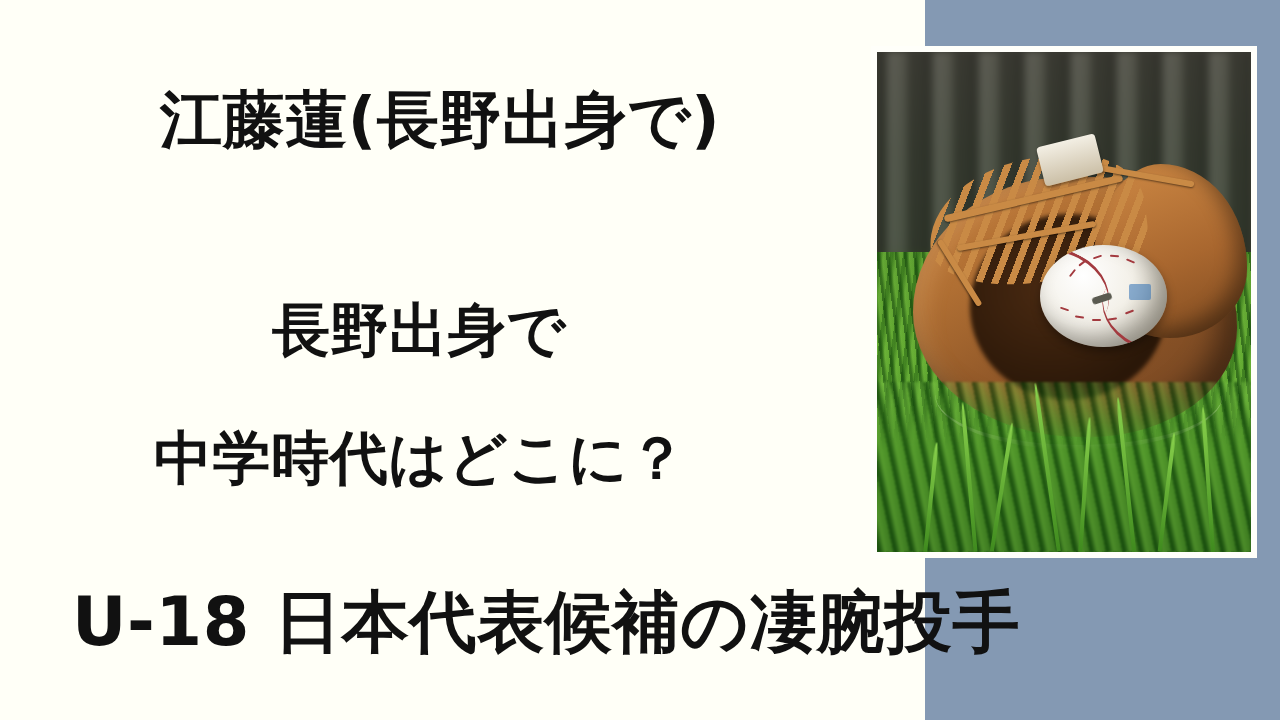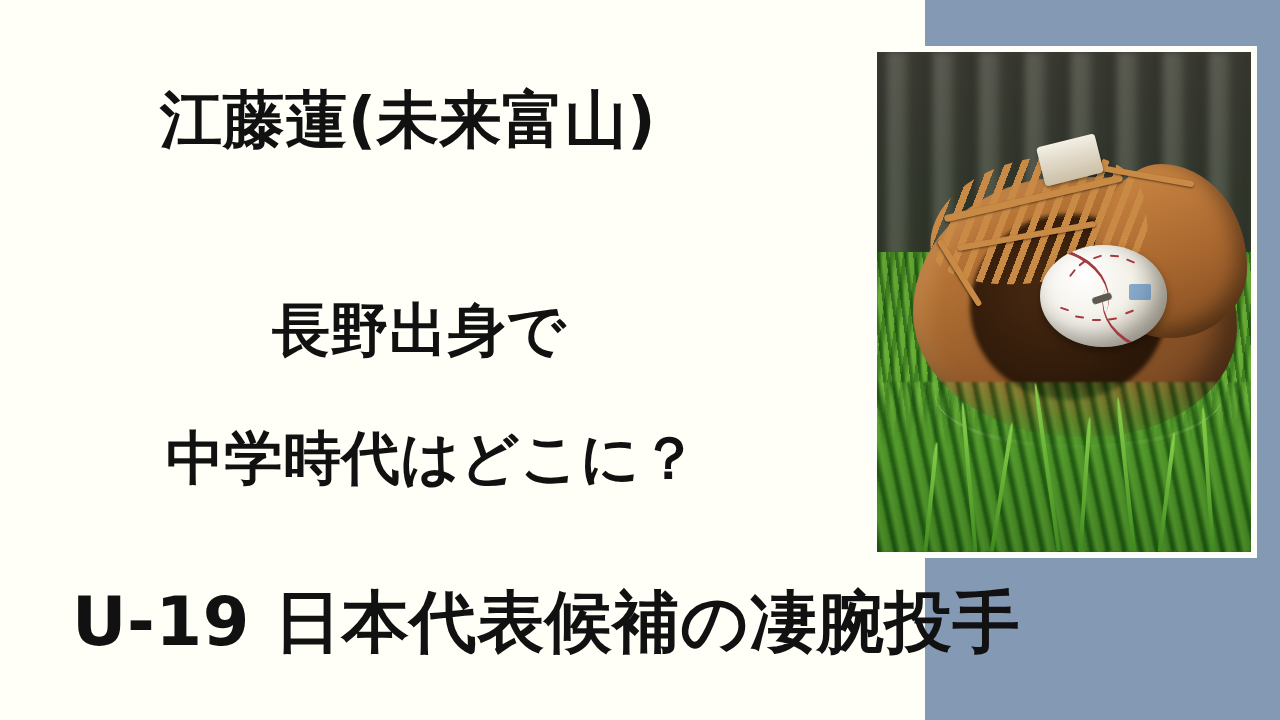--- a/index.html
+++ b/index.html
@@ -201,21 +201,21 @@
     position:absolute;
     z-index:5;
     color:#111111;
     font-weight:bold;
     white-space:nowrap;
     letter-spacing:0.01em;
     font-family:"DejaVu Sans","Liberation Sans",sans-serif;
   }
   .line-1 { left:160px; top:78px;  font-size:62px; }
   .line-2 { left:272px; top:248px; font-size:58px;margin-top:44px; }
-  .line-3 { left:166px; top:420px; font-size:58px; }
+  .line-3 { left:154px; top:420px; font-size:58px; }
   .line-4 { left:72px;  top:577px; font-size:67px; }
 </style>
 </head>
 <body>
 
 <div id="canvas">
 
   <div class="accent-panel"></div>
 
   <div class="photo-card">
@@ -259,18 +259,18 @@
       <div class="blade" style="left:24%;height:30%;transform:rotate(-5deg);"></div>
       <div class="blade" style="left:33%;height:26%;transform:rotate(9deg);"></div>
       <div class="blade" style="left:45%;height:34%;transform:rotate(-8deg);"></div>
       <div class="blade" style="left:55%;height:27%;transform:rotate(4deg);"></div>
       <div class="blade" style="left:66%;height:31%;transform:rotate(-6deg);"></div>
       <div class="blade" style="left:77%;height:24%;transform:rotate(7deg);"></div>
       <div class="blade" style="left:88%;height:29%;transform:rotate(-4deg);"></div>
     </div>
   </div>
 
-  <div class="headline line-1">江藤蓮(未来富山)</div>
+  <div class="headline line-1">江藤蓮(長野出身で)</div>
   <div class="headline line-2">長野出身で</div>
   <div class="headline line-3">中学時代はどこに？</div>
-  <div class="headline line-4">U-19 日本代表候補の凄腕投手</div>
+  <div class="headline line-4">U-18 日本代表候補の凄腕投手</div>
 
 </div>
 
 </body></html>

